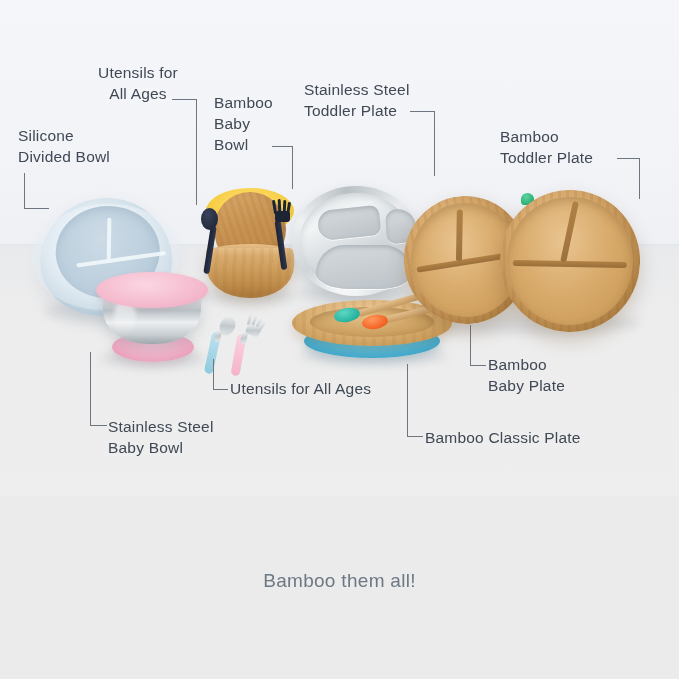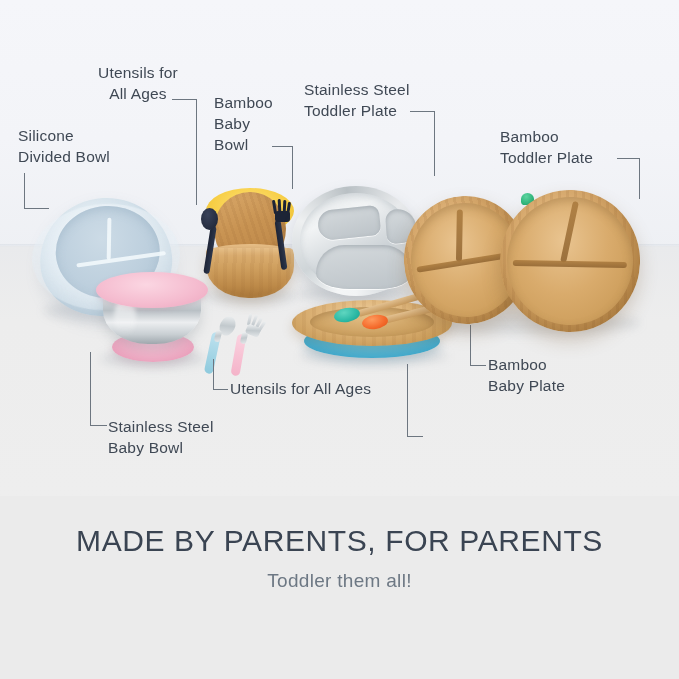--- a/index.html
+++ b/index.html
@@ -401,21 +401,21 @@
     <div class="seg h" style="left:0;top:30px;width:15px;"></div>
   </div>
 
   <div class="label" style="left:488px;top:354px;">Bamboo
 Baby Plate</div>
   <div class="leader" style="left:470px;top:325px;width:17px;height:42px;">
     <div class="seg v" style="left:0;top:0;height:41px;"></div>
     <div class="seg h" style="left:0;top:40px;width:16px;"></div>
   </div>
 
+  <div class="label" style="left:425px;top:427px;">Bamboo Classic Plate</div>
   <div class="leader" style="left:407px;top:364px;width:17px;height:74px;">
     <div class="seg v" style="left:0;top:0;height:73px;"></div>
     <div class="seg h" style="left:0;top:72px;width:16px;"></div>
   </div>
 
-  <div class="headline">MADE BY PARENTS, FOR PARENTS</div>
-  <div class="subline">Toddler them all!</div>
+  <div class="subline">Bamboo them all!</div>
 
 </div>
 
 </body></html>

